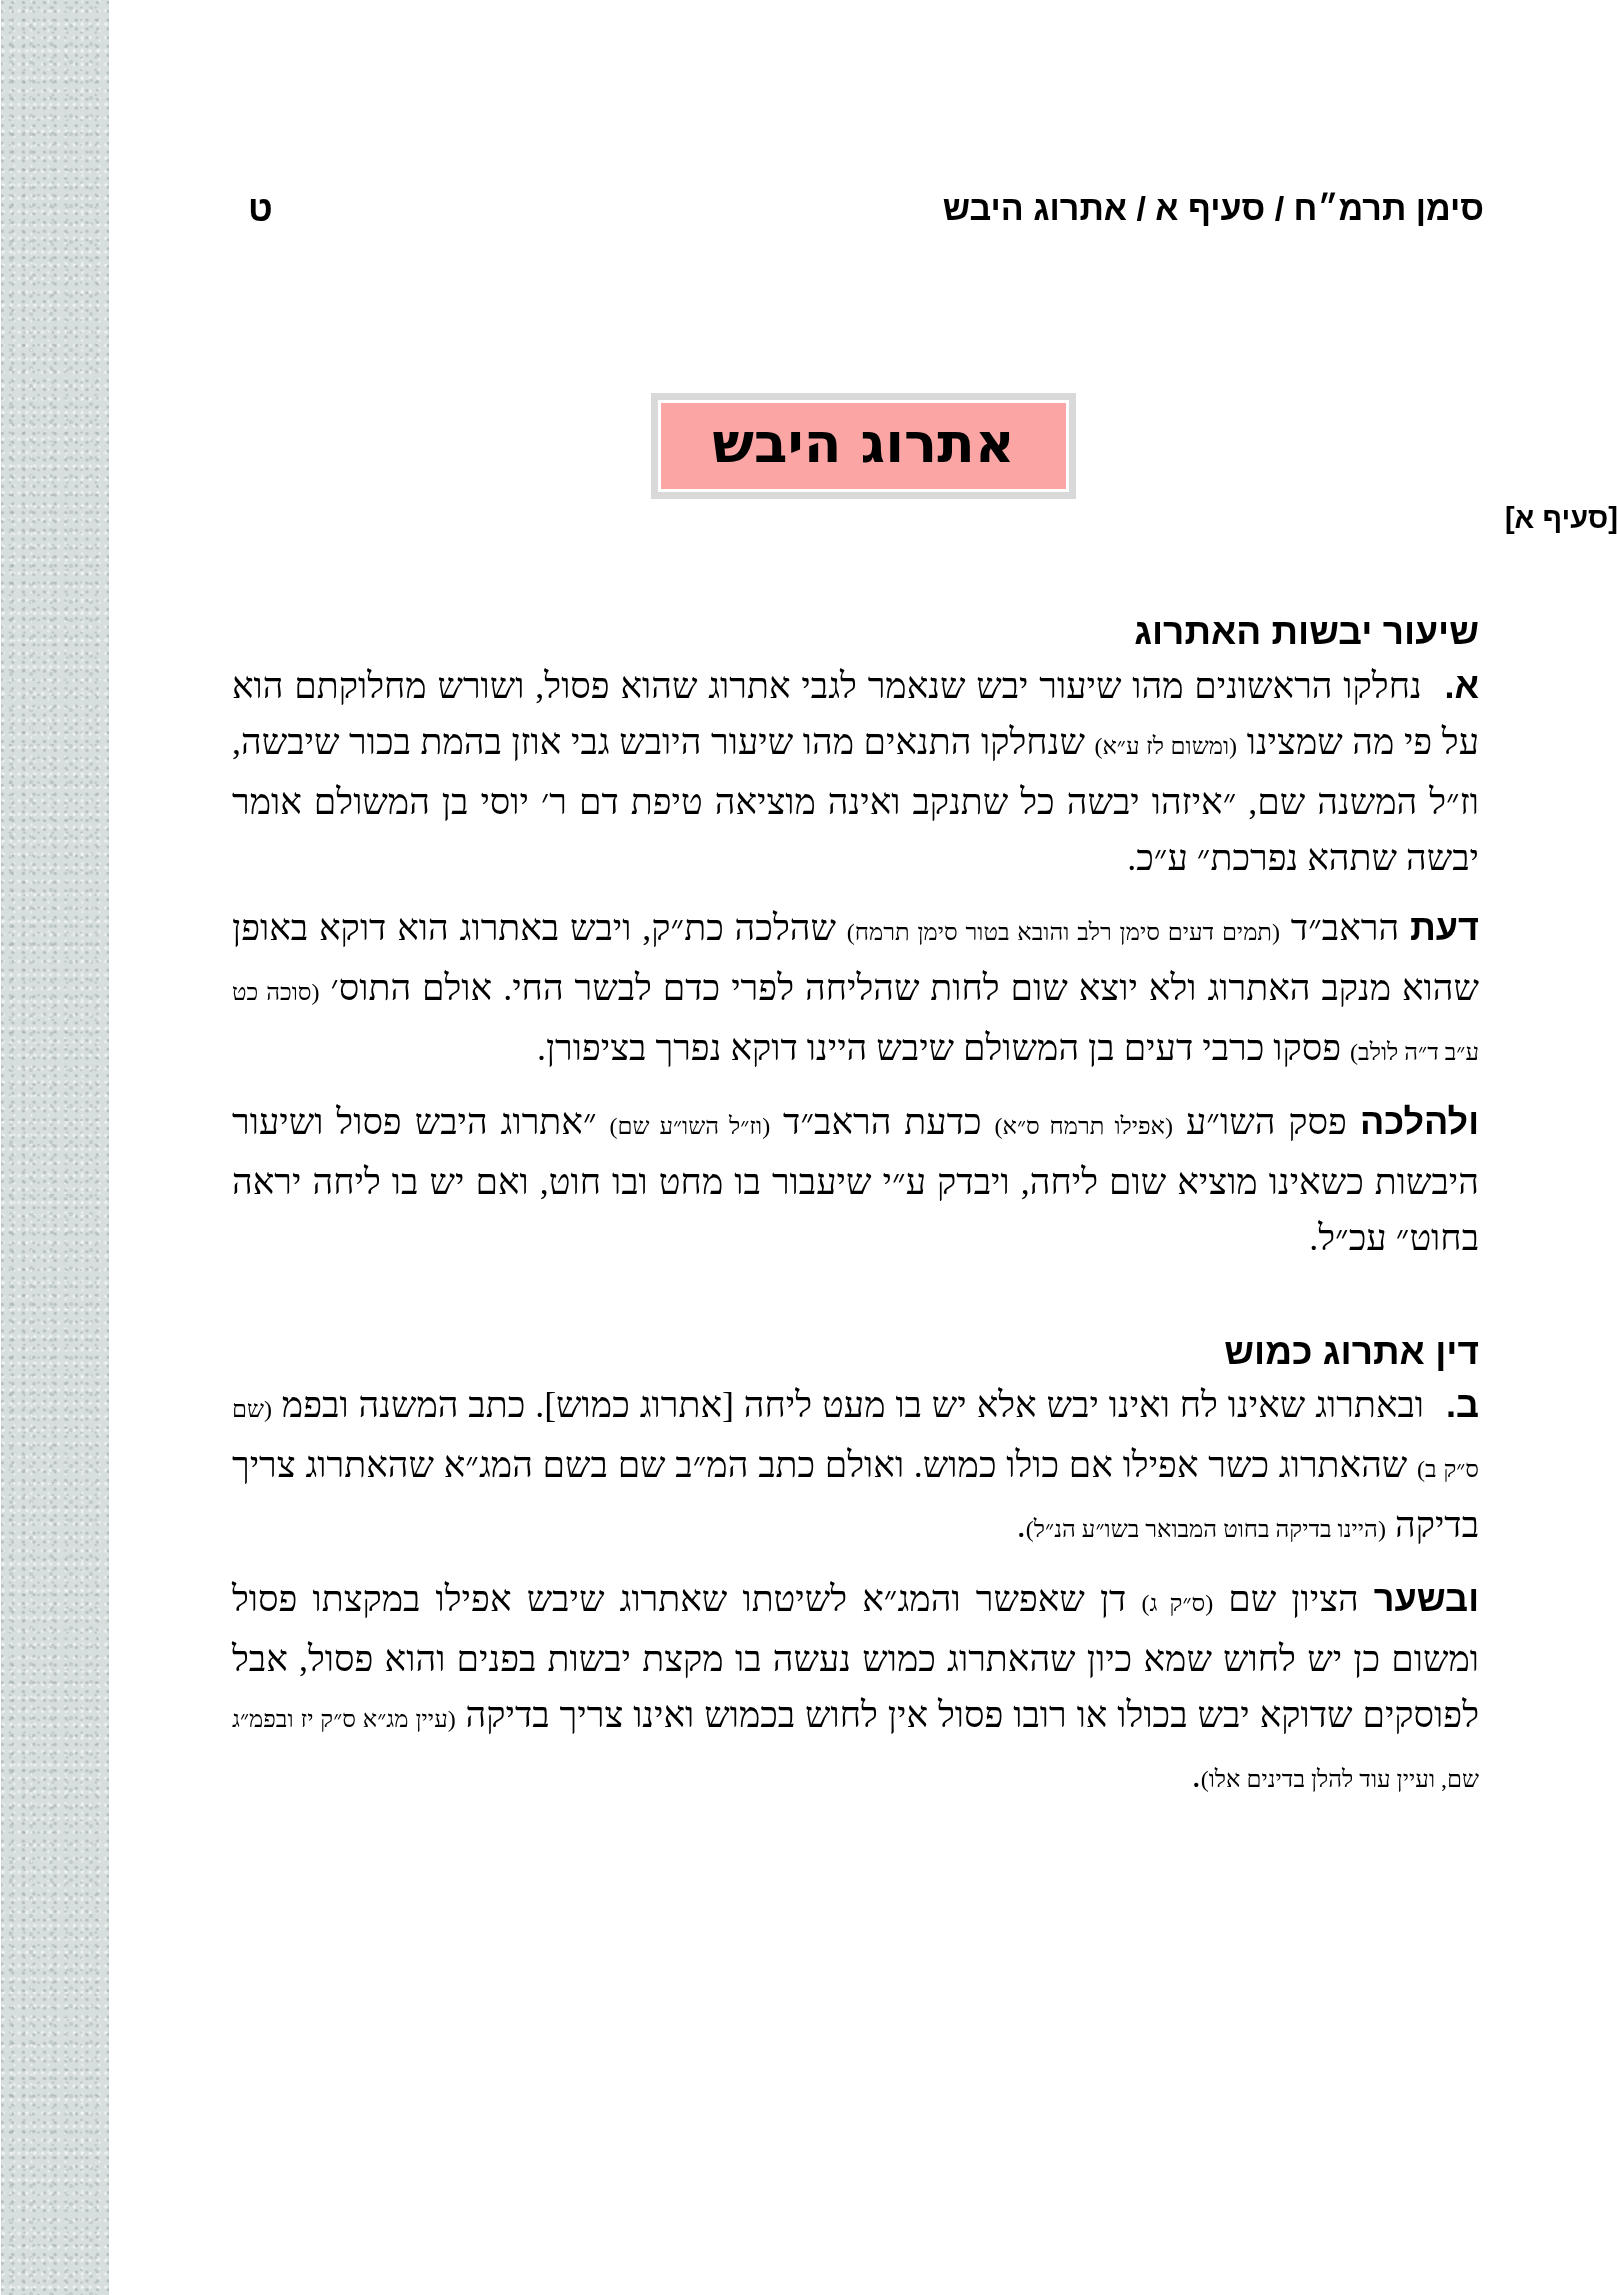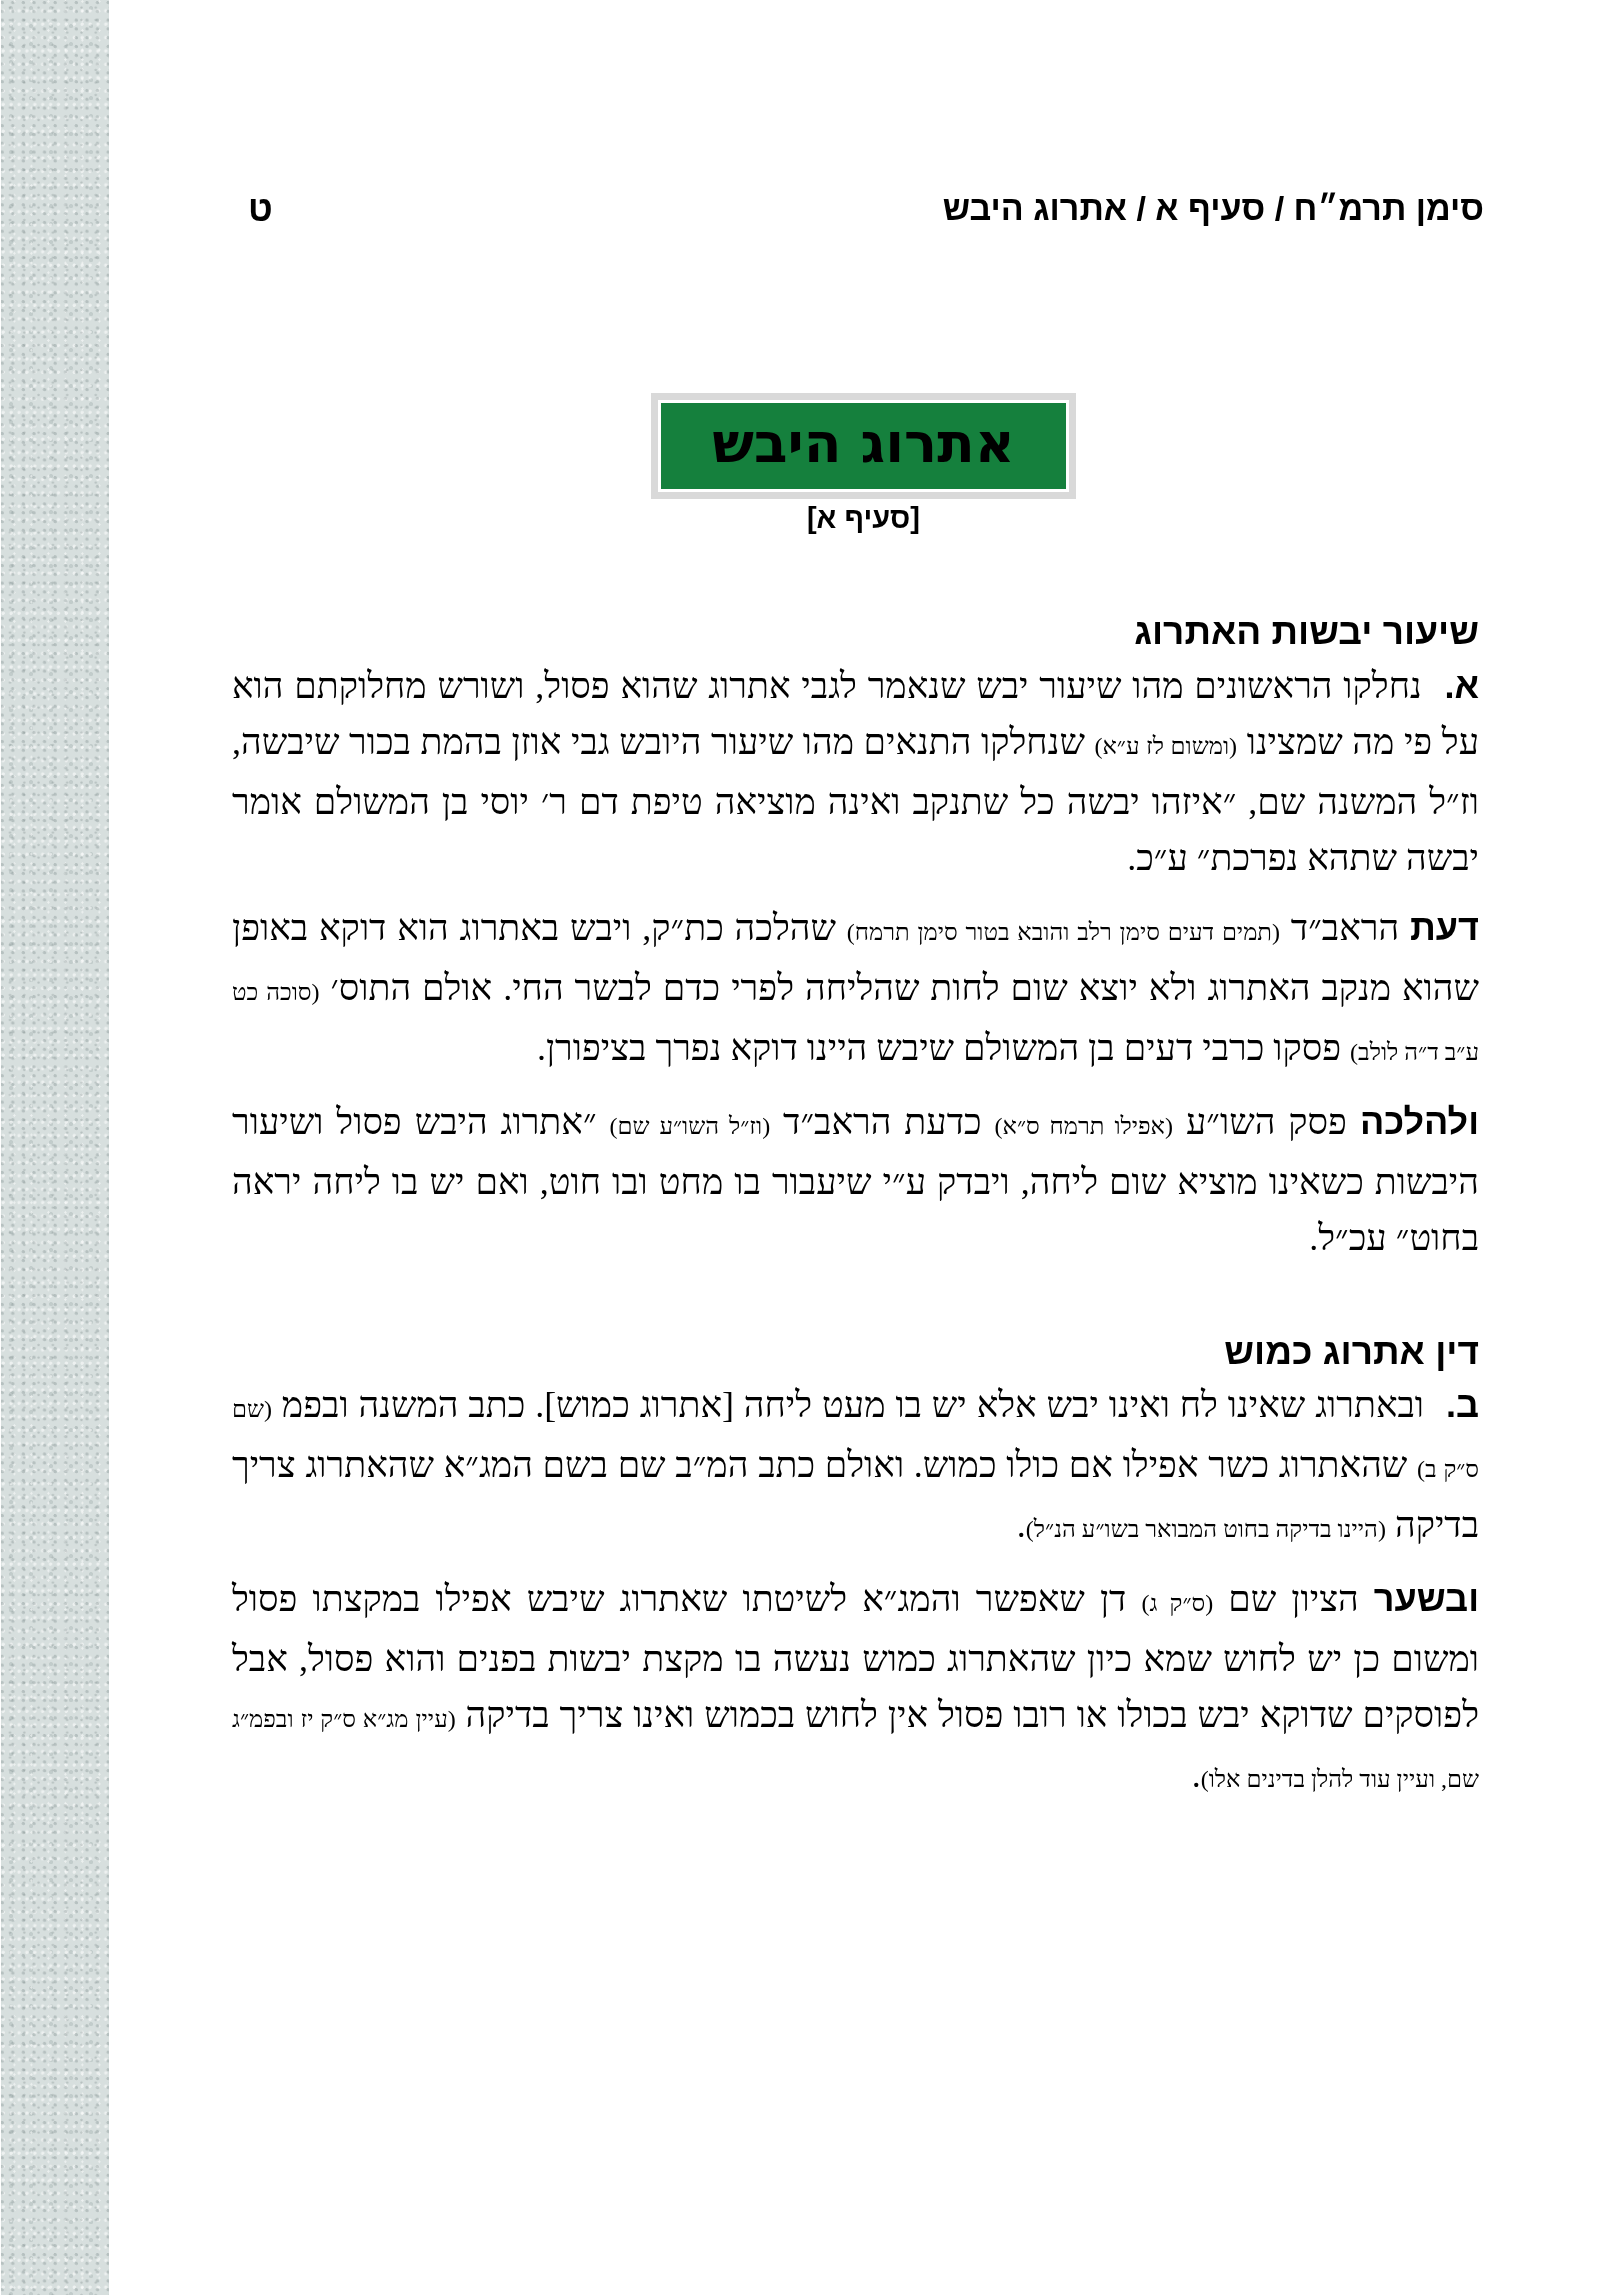--- a/index.html
+++ b/index.html
@@ -60,34 +60,33 @@
       right: 0;
       display: flex;
       justify-content: center;
     }
     .title-box {
       background: #d9d9d9;
       padding: 7.4px;
     }
     .title-box-inner {
       border: 3.7px solid #ffffff;
-      background: #15803d;
+      background: #fca5a5;
       padding: 2.8px 51px 8.3px 51px;
       font-family: "DejaVu Sans", "Liberation Sans", sans-serif;
       font-weight: 700;
       font-size: 55px;
       line-height: 1.35;
       white-space: nowrap;
     }
     .seif-label {
       position: absolute;
       top: 502px;
       left: 0;
       right: 0;
-      text-align: center;
       font-family: "Liberation Sans", "DejaVu Sans", sans-serif;
       font-weight: 700;
       font-size: 29px;
     }
     .content {
       position: absolute;
       top: 611px;
       right: 139px;
       left: 123px;
       font-family: "Liberation Serif", "DejaVu Serif", serif;

